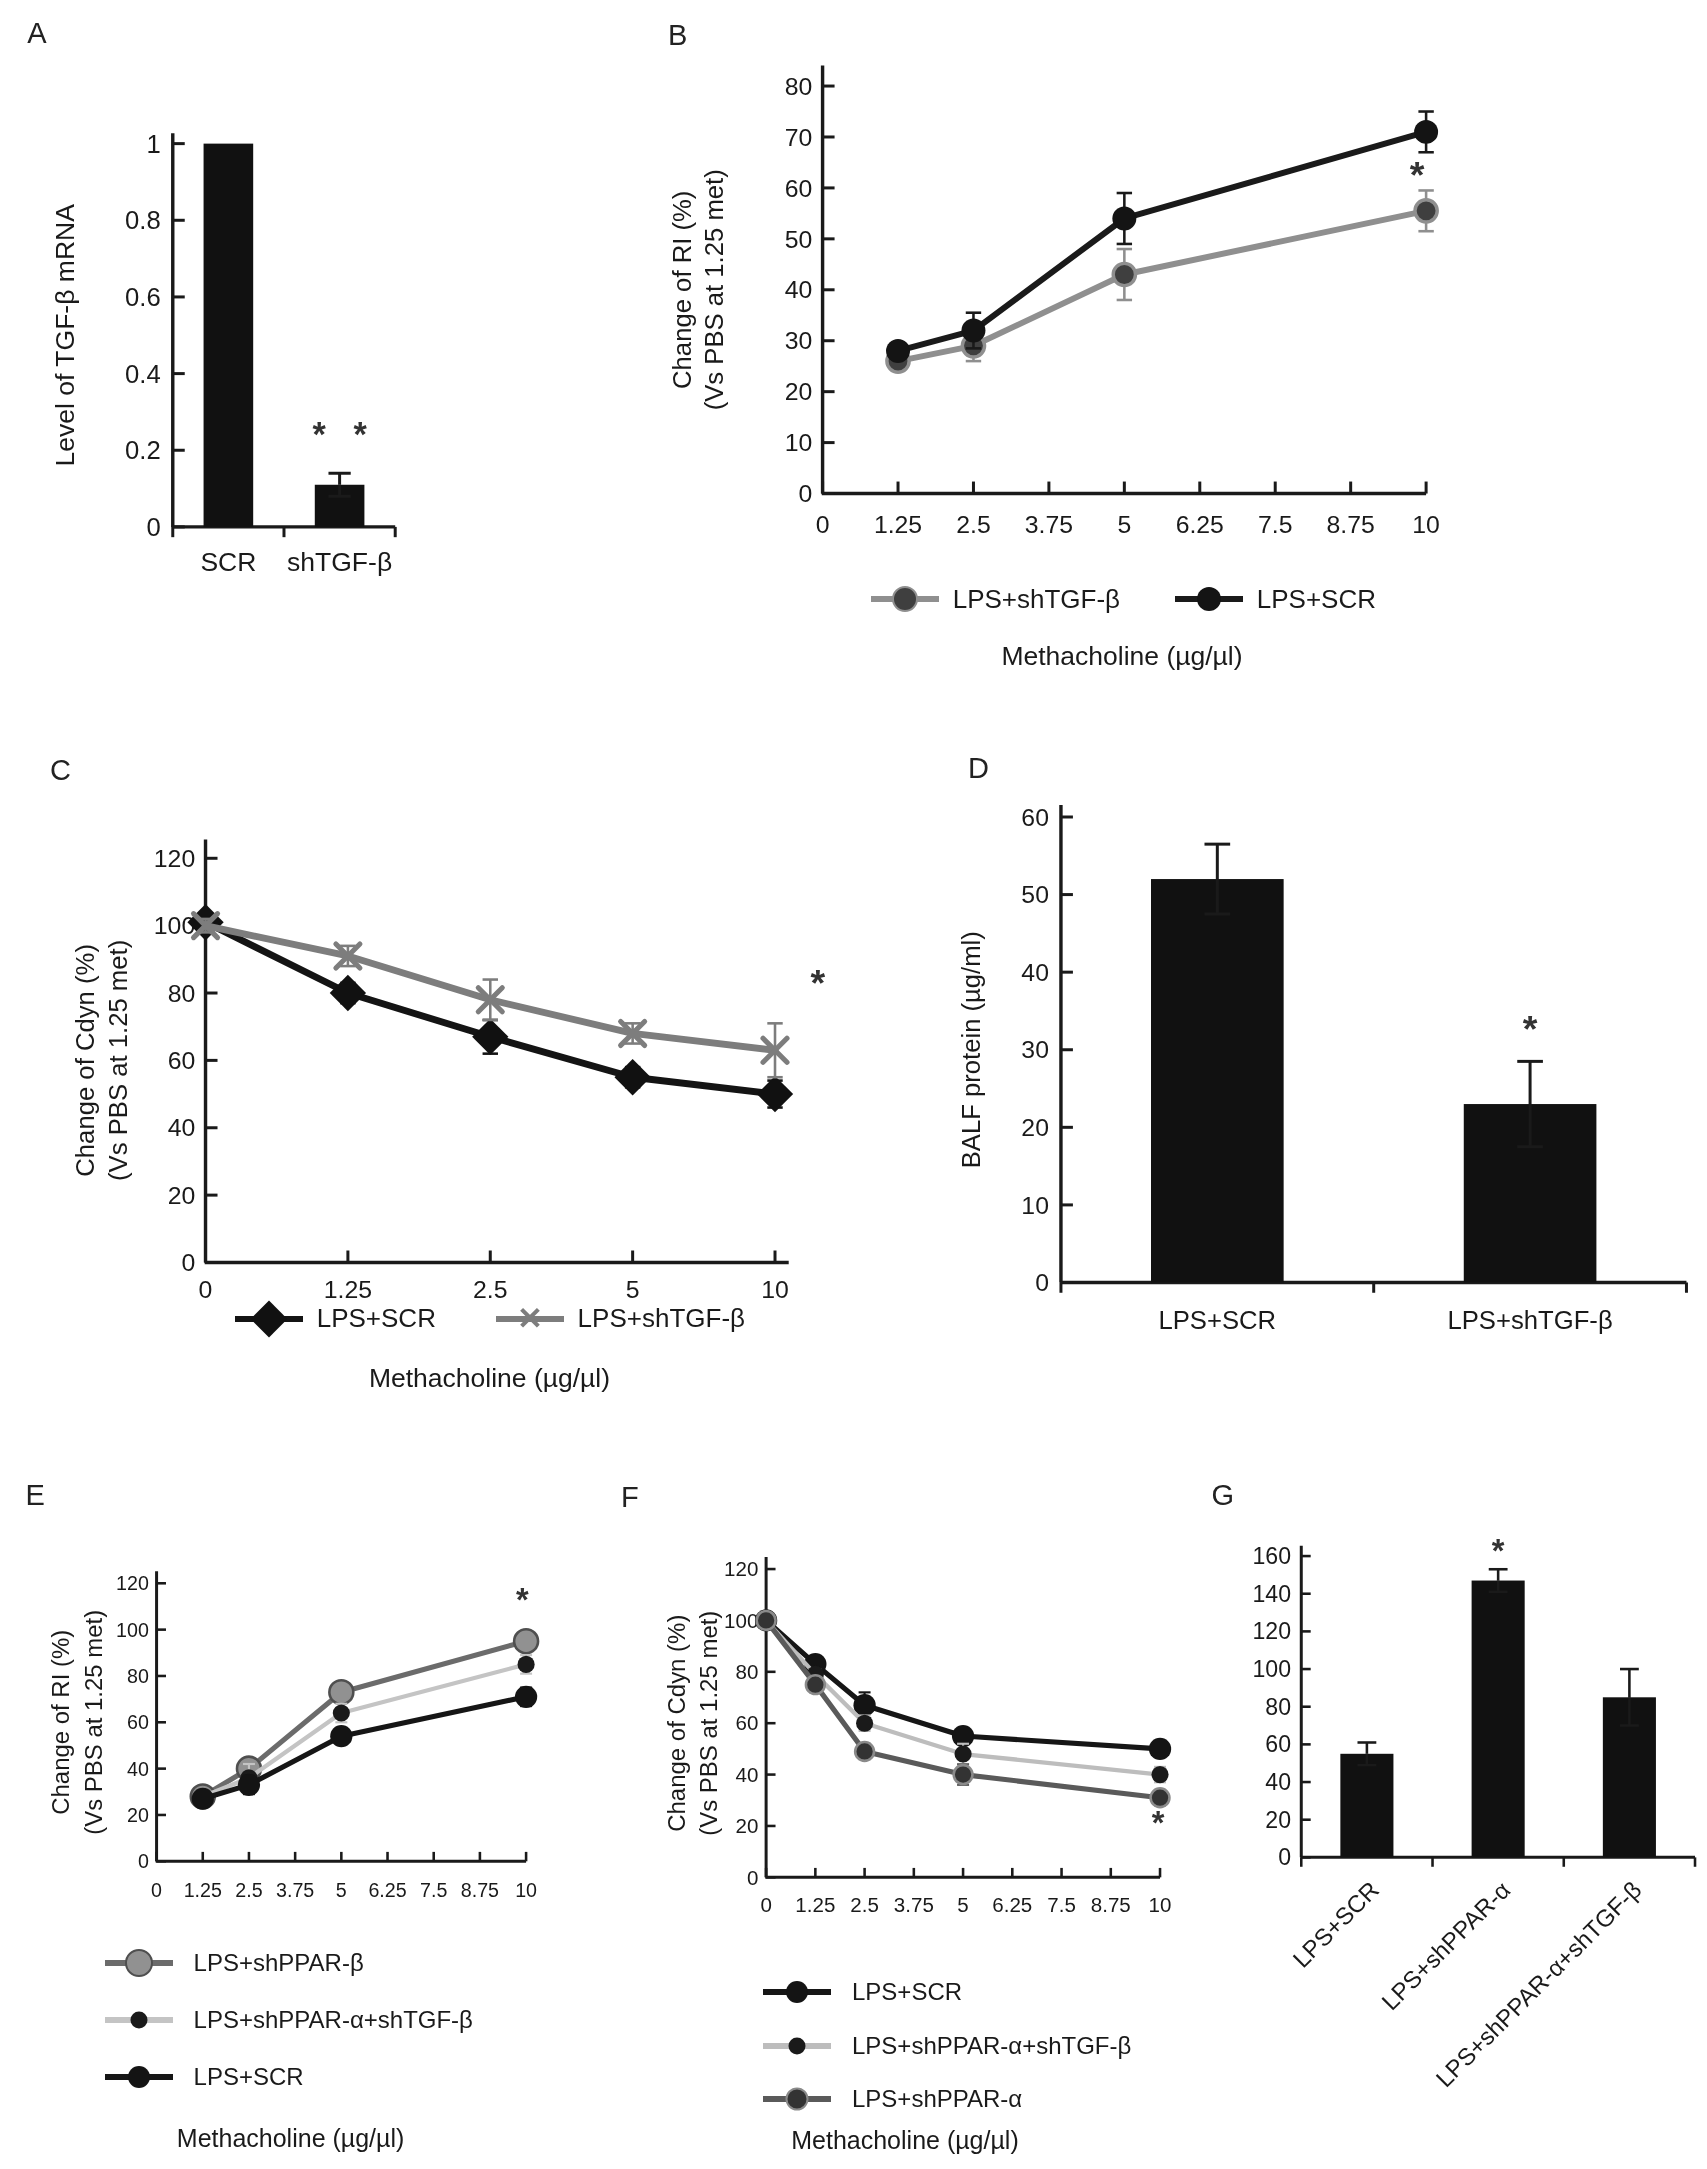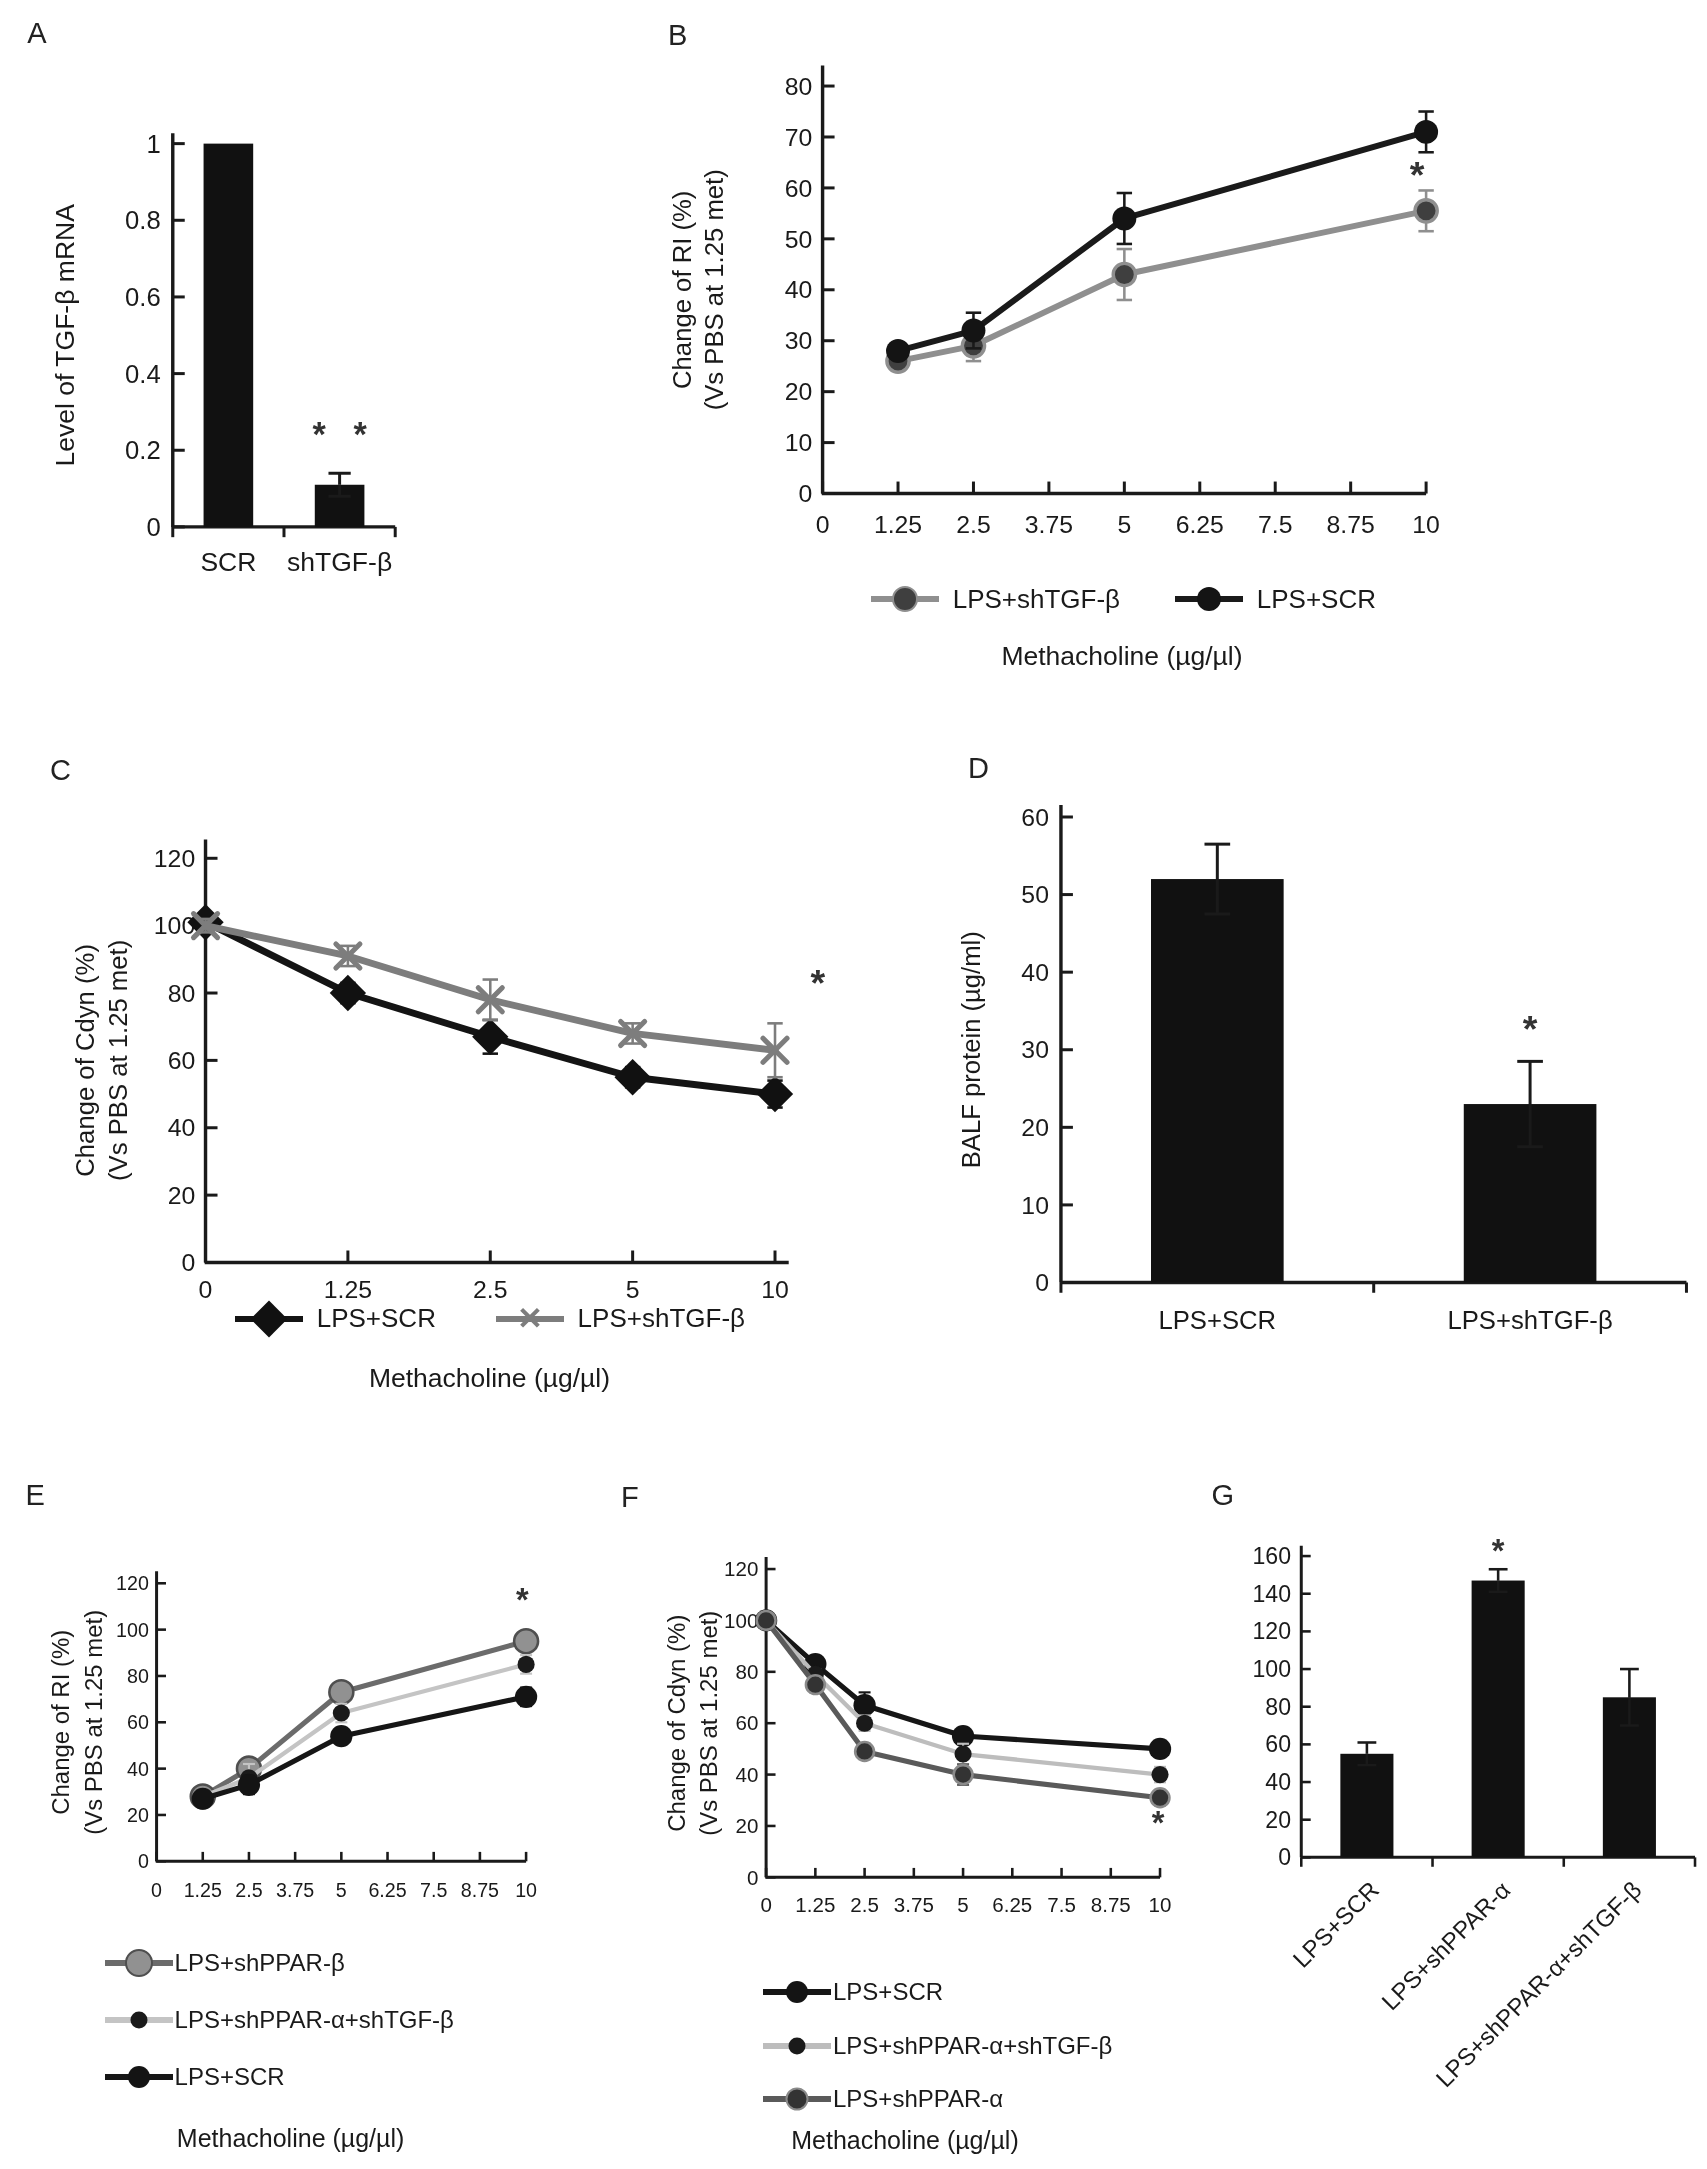--- a/index.html
+++ b/index.html
@@ -7,21 +7,21 @@
     position:relative;width:1707px;height:2169px;
     font-family:"Liberation Sans",sans-serif;color:#1a1a1a;overflow:hidden;
   }
   .panel{position:absolute;}
   .panel svg{position:absolute;left:0;top:0;}
   svg text{font-family:"Liberation Sans",sans-serif;}
   .plabel{position:absolute;font-size:29px;font-weight:400;color:#222;z-index:5;}
   .legend{position:absolute;display:flex;align-items:center;z-index:4;}
   .legend-row{flex-direction:row;justify-content:center;}
   .legend-item{display:flex;align-items:center;gap:13.7px;}
-  .lrow{position:absolute;display:flex;align-items:center;gap:2px;z-index:4;}
+  .lrow{position:absolute;display:flex;align-items:center;gap:21px;z-index:4;}
   .lgm{position:relative;width:68px;height:26px;display:inline-block;flex:0 0 auto;}
   .lg-line{position:absolute;left:0;right:0;top:50%;height:6px;transform:translateY(-50%);background:#444;}
   .lg-dot{position:absolute;left:50%;top:50%;transform:translate(-50%,-50%);border-radius:50%;background:#111;}
   .lg-dot.lg-diamond{border-radius:0;}
   .lg-dot.lg-x{background:none !important;border:none !important;width:auto !important;height:auto !important;
     font-weight:bold;font-size:31px;line-height:26px;border-radius:0;}
   .lg-label{white-space:nowrap;font-size:26px;}
   .xlabel-div{position:absolute;text-align:center;font-size:26.5px;z-index:4;}
   #legend-B{left:51px;top:575px;width:877px;gap:55px;}
   #xlab-B{left:180px;top:632px;width:616px;}

